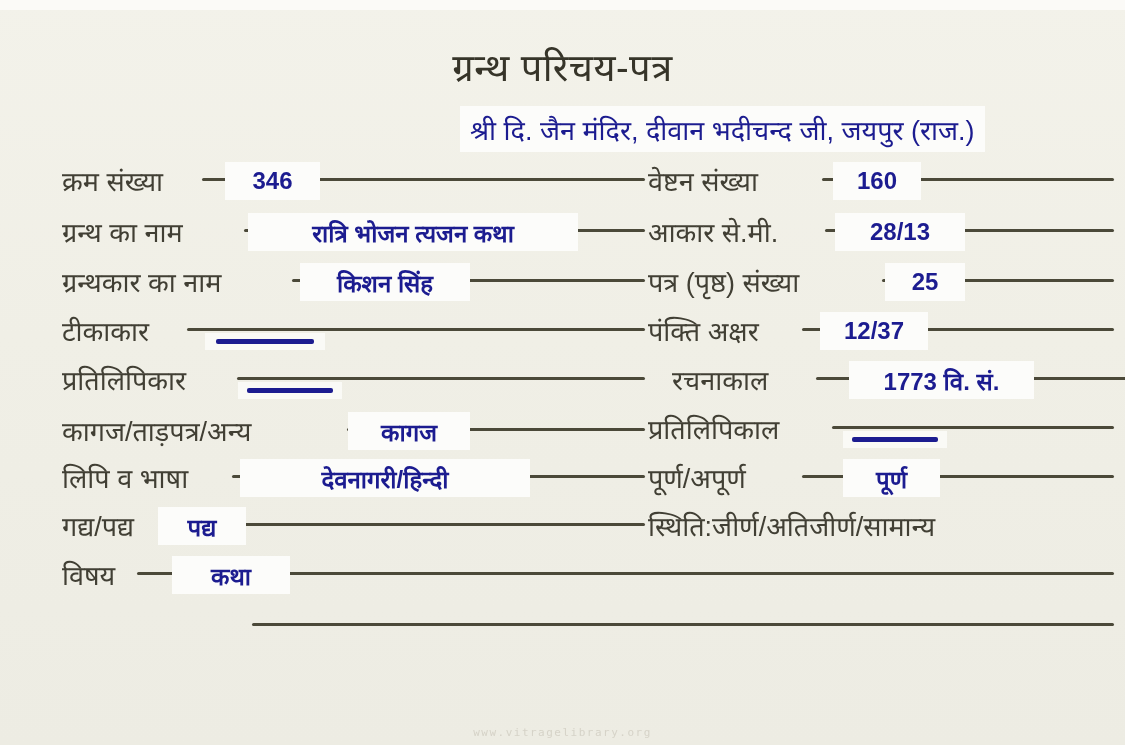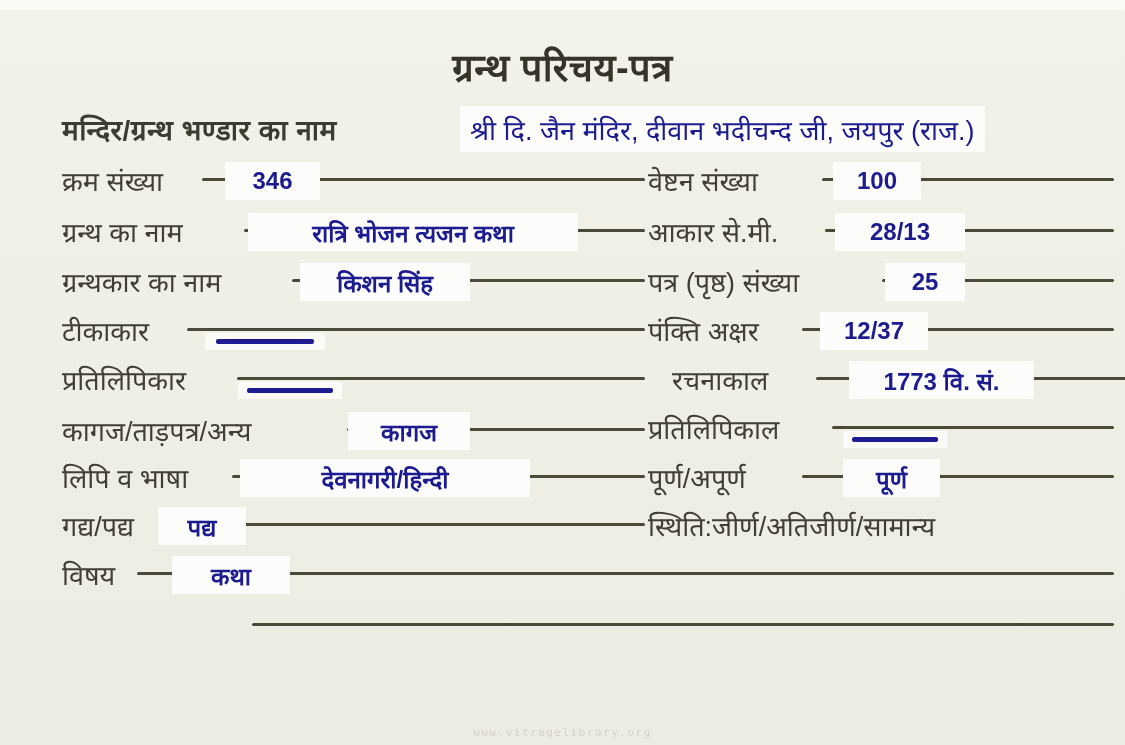--- a/index.html
+++ b/index.html
@@ -10,21 +10,21 @@
   }
   .paper {
     position:absolute; inset:0;
     background:linear-gradient(180deg,#f3f2ea 0%,#f0efe6 45%,#edece3 100%);
   }
   .topstrip {
     position:absolute; top:0; left:0; right:0; height:10px; background:#fbfaf7;
   }
   .title {
     position:absolute; top:40px; left:0; width:100%;
-    text-align:center; font-size:38px; font-weight:bold; color:#363429;
+    text-align:center; font-size:38px; font-weight:normal; color:#363429;
     letter-spacing:0.5px;
   }
   .hdr { position:absolute; top:106px; left:62px; right:8px; height:48px; }
   .hdr-label {
     position:absolute; left:0; top:4px; font-size:28px; color:#3d3c31;
     font-weight:bold; white-space:nowrap; letter-spacing:0.5px;
   }
   .hdr-value {
     position:absolute; left:398px; top:0; height:46px; padding:0 10px;
     background:#fcfcfa; display:flex; align-items:center;
@@ -57,33 +57,32 @@
 </style>
 </head>
 <body>
 
 <div class="paper"></div>
 <div class="topstrip"></div>
 
 <div class="title">ग्रन्थ परिचय-पत्र</div>
 
 <div class="hdr">
-  <span class="hdr-label">मन्दिर/ग्रन्थ भण्डार का नाम</span>
   <span class="hdr-value">श्री दि. जैन मंदिर, दीवान भदीचन्द जी, जयपुर (राज.)</span>
 </div>
 
 <div class="cell" style="top:166px;left:62px;width:583px">
   <span class="flabel">क्रम संख्या</span>
   <span class="rule" style="left:140px"></span>
   <span class="vbox" style="left:163px;width:95px">346</span>
 </div>
 <div class="cell" style="top:166px;left:648px;width:466px">
   <span class="flabel">वेष्टन संख्या</span>
   <span class="rule" style="left:174px"></span>
-  <span class="vbox" style="left:185px;width:88px">100</span>
+  <span class="vbox" style="left:185px;width:88px">160</span>
 </div>
 
 <div class="cell" style="top:217px;left:62px;width:583px">
   <span class="flabel">ग्रन्थ का नाम</span>
   <span class="rule" style="left:182px"></span>
   <span class="vbox" style="left:186px;width:330px">रात्रि भोजन त्यजन कथा</span>
 </div>
 <div class="cell" style="top:217px;left:648px;width:466px">
   <span class="flabel">आकार से.मी.</span>
   <span class="rule" style="left:177px"></span>

